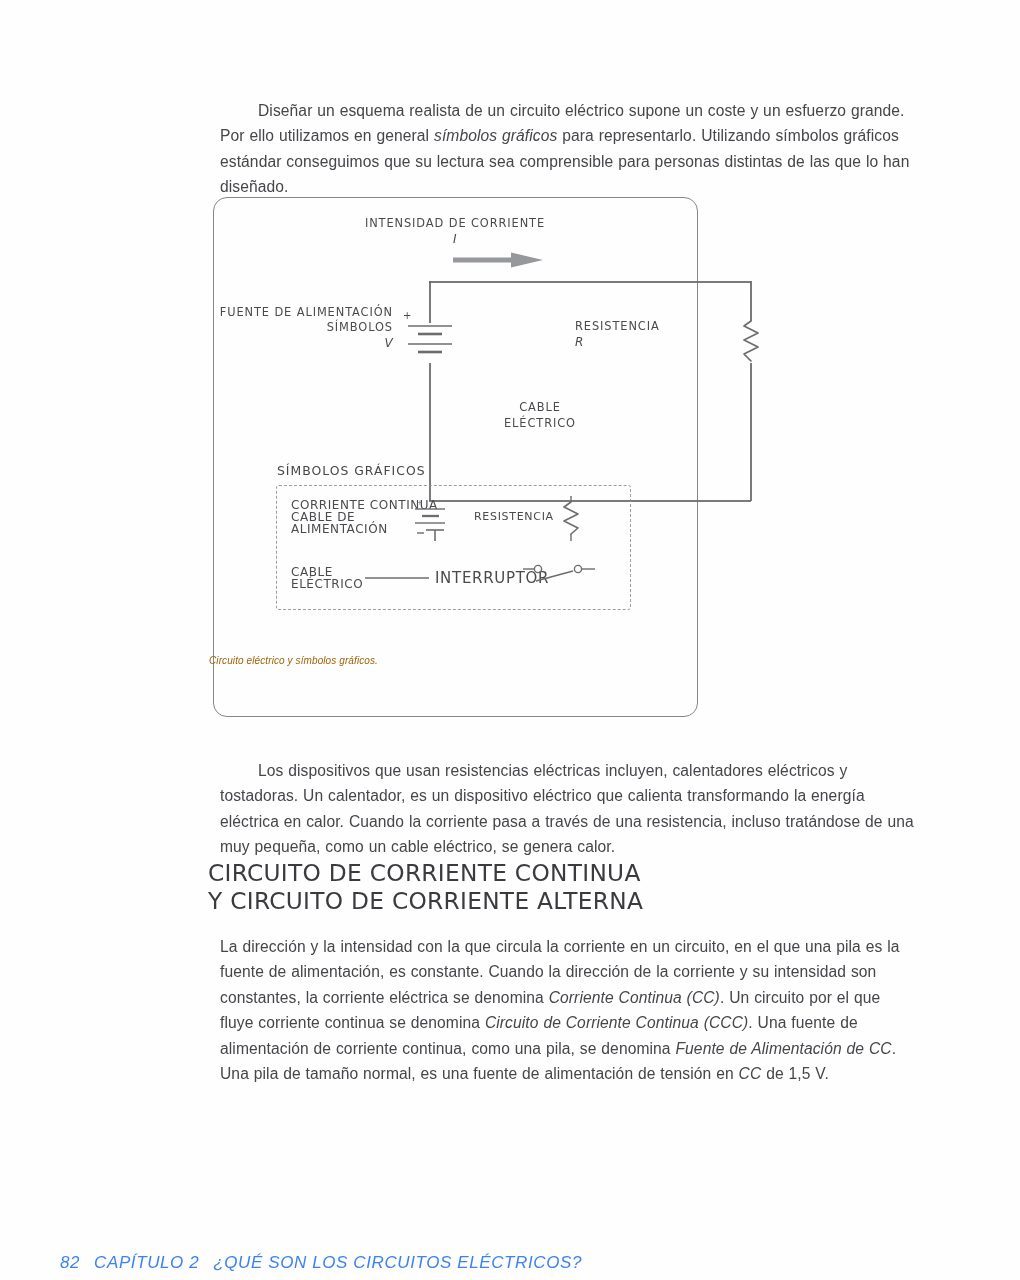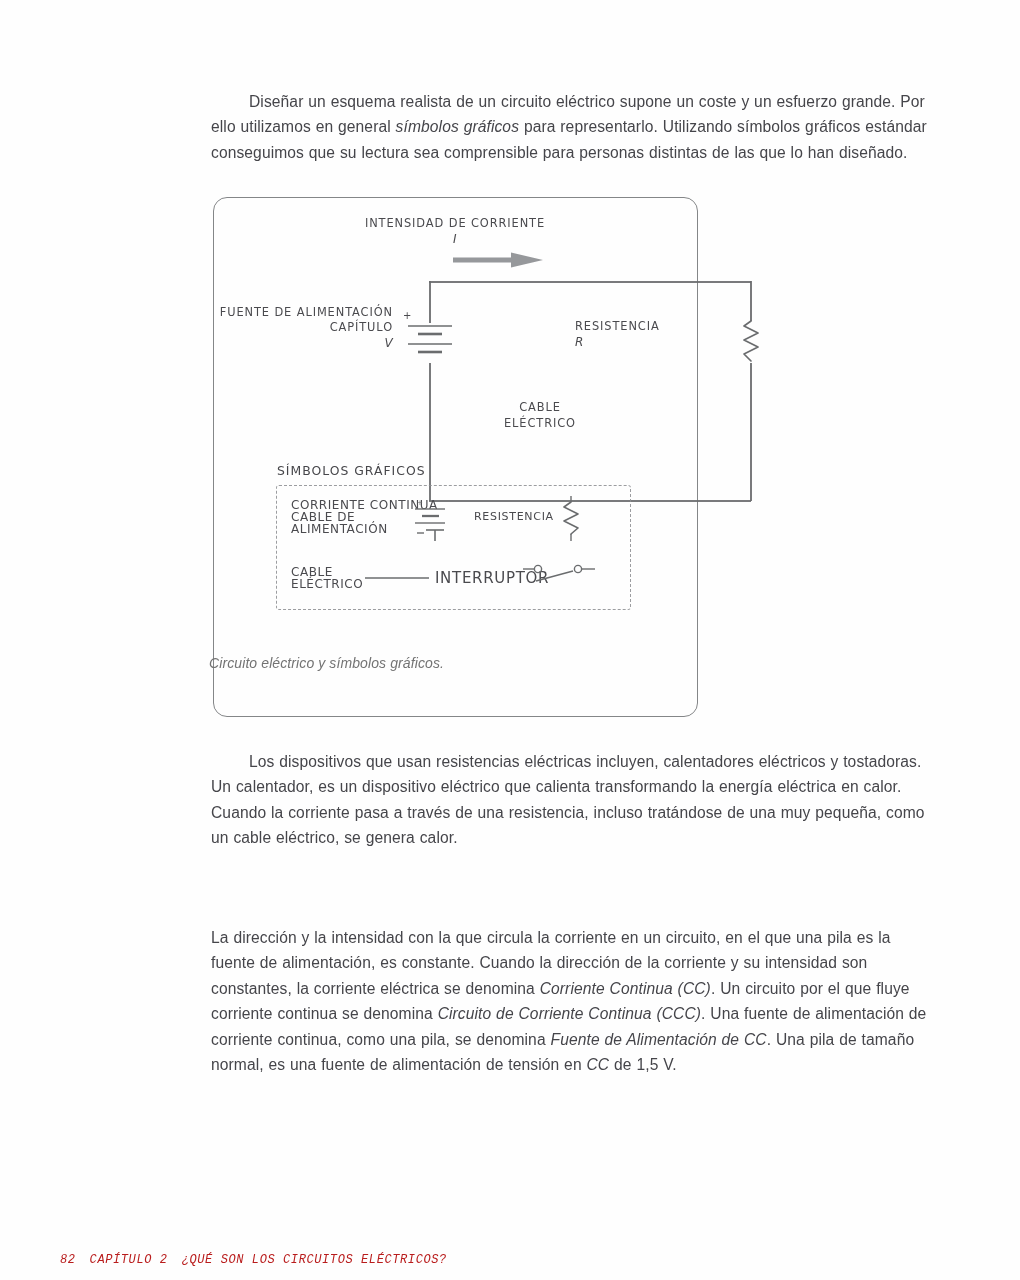--- a/index.html
+++ b/index.html
@@ -24,21 +24,21 @@
     background: #fefefe;
   }
 
   
   .col {
     position: absolute;
     left: 208px;
     width: 722px;
   }
   p.body {
-    margin: 3px;
+    margin: 12px;
     font-family: "Liberation Sans", sans-serif;
     font-size: 15.6px;
     line-height: 25.4px;
     color: #45454a;
     text-align: left;
     letter-spacing: .1px;
     word-spacing: .4px;
   }
   p.body.indent { text-indent: 38px; }
   .it { font-style: italic; }
@@ -109,23 +109,23 @@
   .wire.h { height: 1.5px; }
   .wire.v { width: 1.5px; }
 
   
   .caption {
     position: absolute;
     left: 209px;
     top: 655px;
     font-family: "Liberation Sans", sans-serif;
     font-style: italic;
-    font-size: 14px;
+    font-size: 10px;
     letter-spacing: .1px;
-    color: #737373;
+    color: #a16207;
   }
 
   
   .symbols-box {
     position: absolute;
     left: 63px;
     top: 288px;
     width: 355px;
     height: 125px;
     border: 1.3px dashed #8b8d90;
@@ -150,25 +150,25 @@
     line-height: 12.6px;
     color: #4a4a4e;
     white-space: nowrap;
   }
 
   
   .footer {
     position: absolute;
     left: 60px;
     top: 1253px;
-    font-family: Liberation Mono, monospace;
+    font-family: Liberation Sans, sans-serif;
     font-style: italic;
-    font-size: 12px;
+    font-size: 17px;
     letter-spacing: .6px;
-    color: #b91c1c;
+    color: #3b82f6;
     white-space: nowrap;
   }
   .footer .pg { margin-right: 14px; }
   .footer .ch { margin-right: 14px; }
 
   svg { display: block; overflow: visible; }
 </style>
 </head>
 <body>
 
@@ -207,21 +207,21 @@
     </div>
     <div class="fig-label" style="left:190px; top:112px; font-size:10px; letter-spacing:0;">+</div>
 
     <div style="position:absolute; left:527px; top:124px;">
       <svg width="22" height="42" viewBox="0 0 22 42">
         <polyline points="11,0 4,5 18,12 4,19 18,26 4,33 11,40" fill="none" stroke="#6a6c6e" stroke-width="1.7" stroke-linejoin="round" stroke-linecap="round"></polyline>
       </svg>
     </div>
 
     <div class="fig-label right" style="left:0px; top:108px; width:180px;">FUENTE DE ALIMENTACIÓN</div>
-    <div class="fig-label right" style="left:0px; top:123px; width:180px;">CAPÍTULO</div>
+    <div class="fig-label right" style="left:0px; top:123px; width:180px;">SÍMBOLOS</div>
     <div class="fig-label right small-italic" style="left:0px; top:139px; width:180px;">V</div>
 
     <div class="fig-label" style="left:362px; top:122px;">RESISTENCIA</div>
     <div class="fig-label small-italic" style="left:362px; top:138px;">R</div>
 
     <div class="fig-label center" style="left:247px; top:203px; width:160px;">CABLE</div>
     <div class="fig-label center" style="left:247px; top:219px; width:160px;">ELÉCTRICO</div>
 
     <div class="symbols-title">SÍMBOLOS GRÁFICOS</div>
     <div class="symbols-box"></div>
@@ -270,20 +270,24 @@
       </svg>
     </div>
   </div>
 
   <div class="caption">Circuito eléctrico y símbolos gráficos.</div>
 
   <div class="col" id="para-devices">
     <p class="body indent">Los dispositivos que usan resistencias eléctricas incluyen, calentadores eléctricos y tostadoras. Un calentador, es un dispositivo eléctrico que calienta transformando la energía eléctrica en calor. Cuando la corriente pasa a través de una resistencia, incluso tratándose de una muy pequeña, como un cable eléctrico, se genera calor.</p>
   </div>
 
+  <div class="heading">
+    <div class="heading-line">CIRCUITO DE CORRIENTE CONTINUA</div>
+    <div class="heading-line">Y CIRCUITO DE CORRIENTE ALTERNA</div>
+  </div>
 
   <div class="col" id="para-dc-ac">
     <p class="body"><span>La dirección y la intensidad con la que circula la corriente en un circuito, en el que una pila es la fuente de alimentación, es constante. Cuando la dirección de la corriente y su intensidad son constantes, la corriente eléctrica se denomina </span><span class="it">Corriente Continua (CC)</span><span>. Un circuito por el que fluye corriente continua se denomina </span><span class="it">Circuito de Corriente Continua (CCC)</span><span>. Una fuente de alimentación de corriente continua, como una pila, se denomina </span><span class="it">Fuente de Alimentación de CC</span><span>. Una pila de tamaño normal, es una fuente de alimentación de tensión en </span><span class="it">CC</span><span> de 1,5 V.</span></p>
   </div>
 
   <div class="footer"><span class="pg">82</span><span class="ch">CAPÍTULO 2</span><span>¿QUÉ SON LOS CIRCUITOS ELÉCTRICOS?</span></div>
 
 </div>
 
 </body></html>

